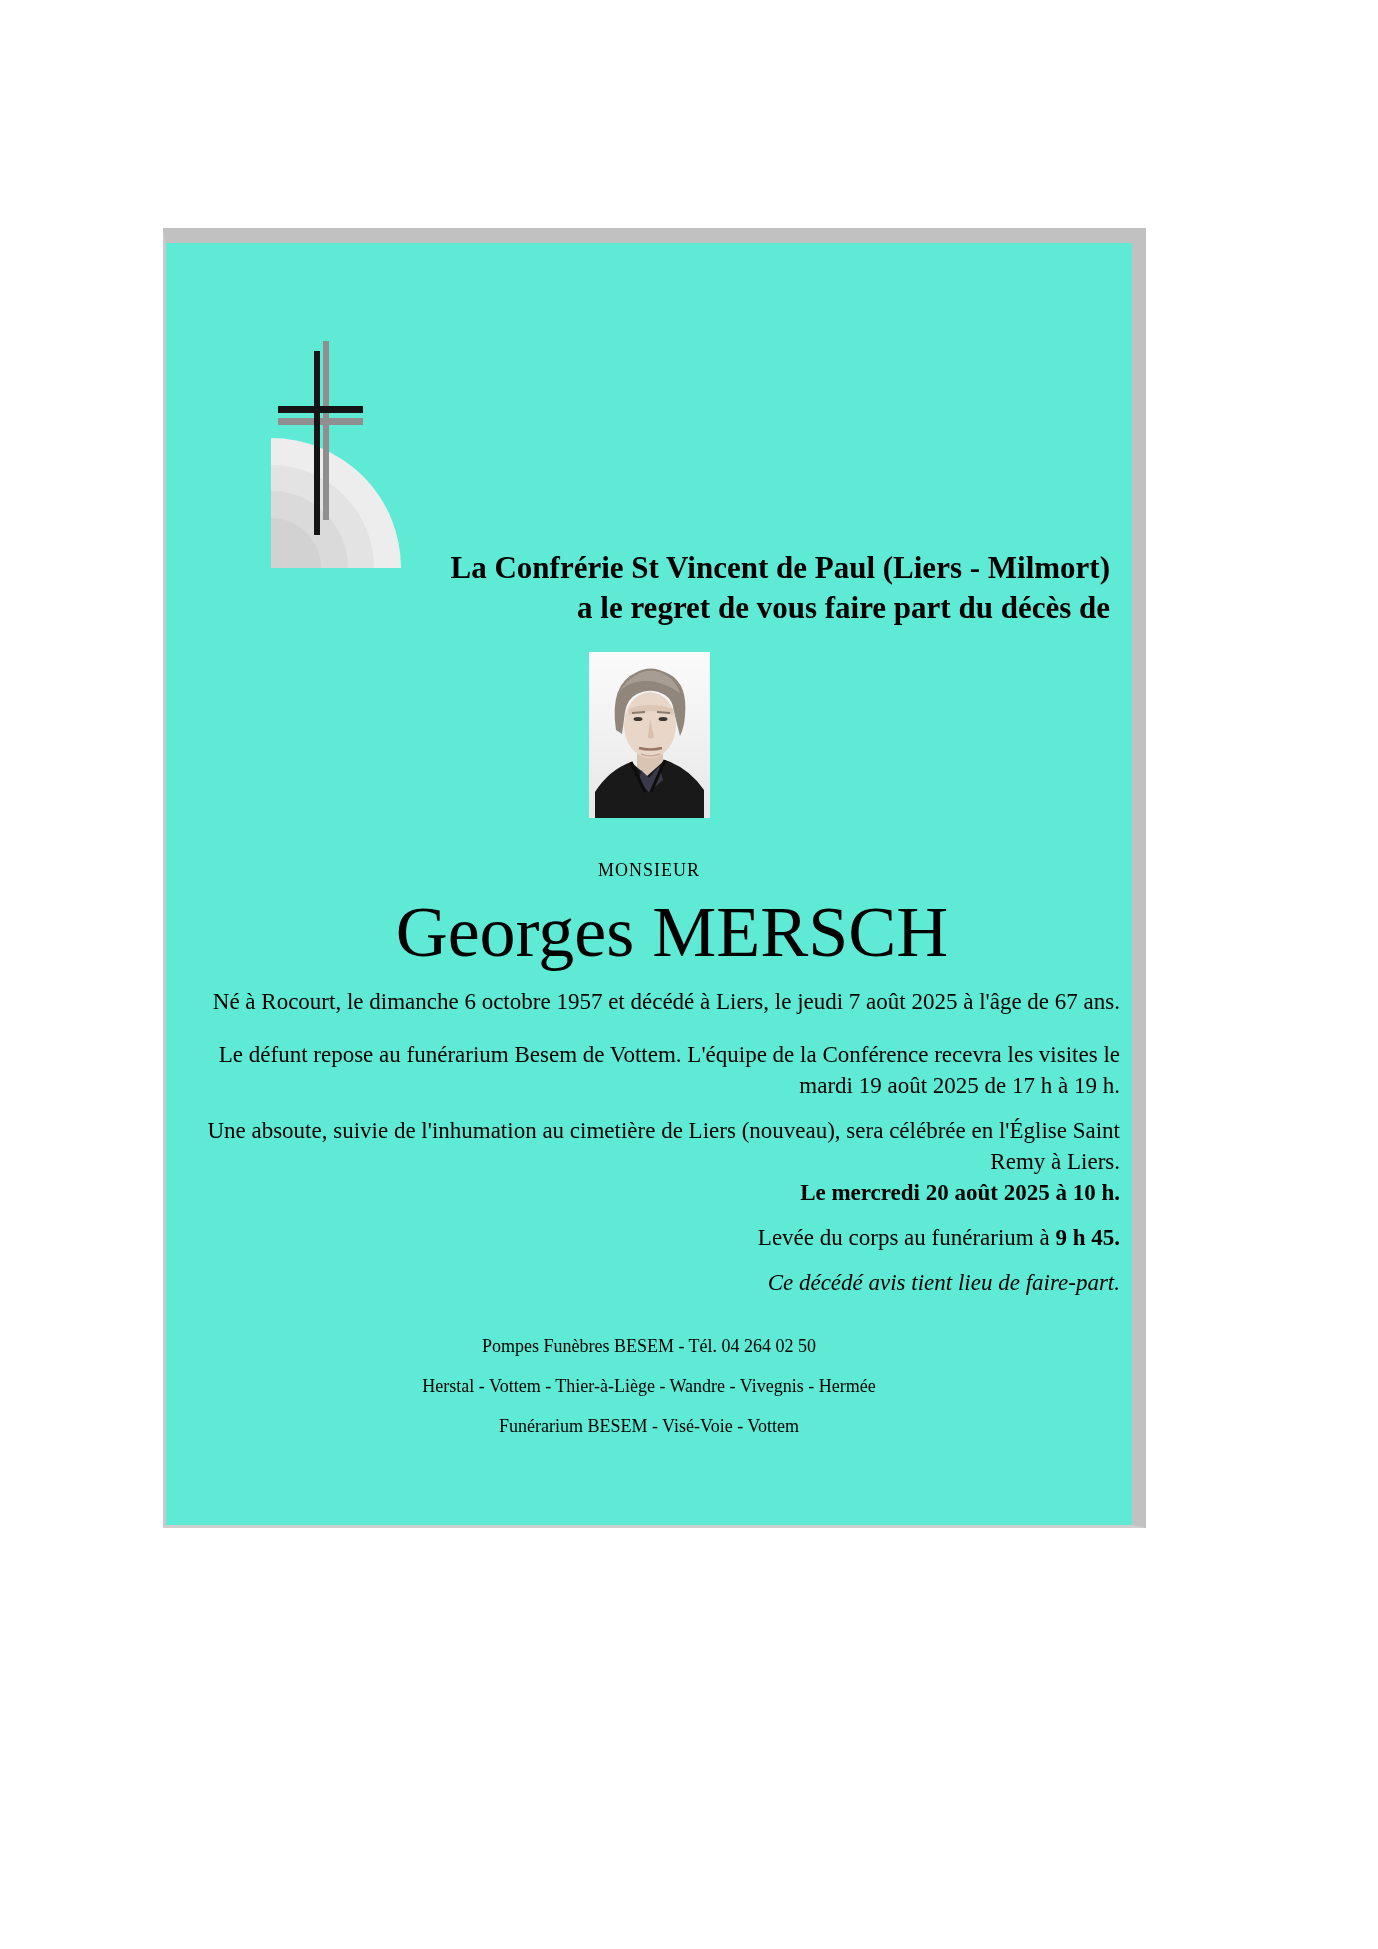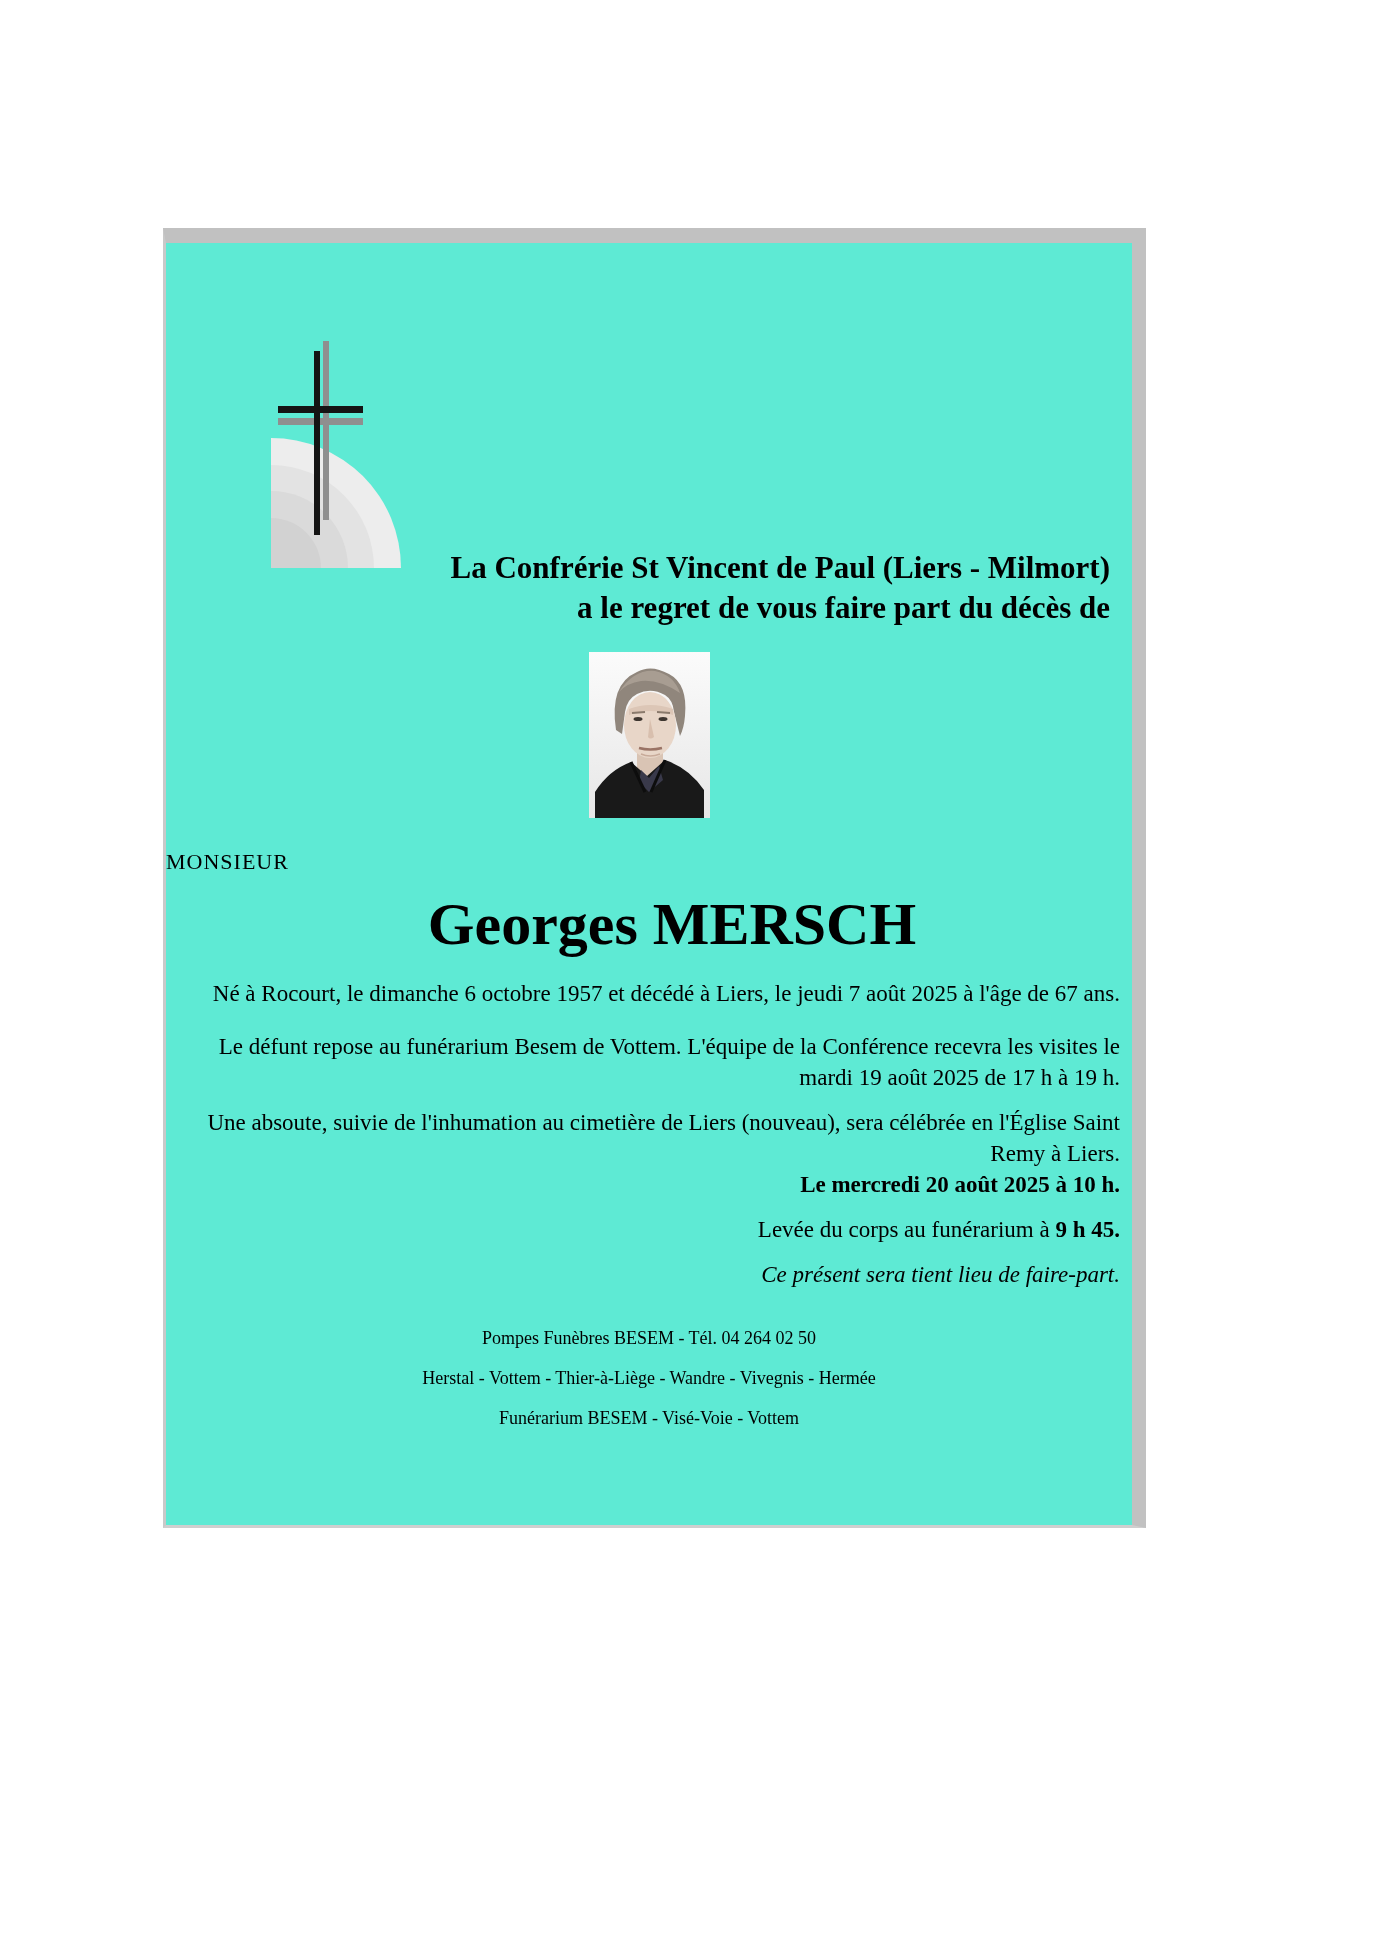--- a/index.html
+++ b/index.html
@@ -17,24 +17,24 @@
   }
   .content{position:relative;width:100%;height:100%;overflow:hidden;}
   .logo{position:absolute;left:100px;top:90px;width:140px;height:240px;}
   .title-block{
     margin-top:305px;text-align:right;padding-right:22px;
     font-weight:bold;font-size:31px;line-height:40px;letter-spacing:0px;
   }
   .photo-wrap{margin-top:24px;text-align:center;}
   .photo-wrap svg{display:inline-block;vertical-align:top;}
   .salutation{
-    margin-top:32px;font-size:22px;line-height:24px;letter-spacing:1px;
+    margin-top:40px;text-align:center;font-size:18px;line-height:24px;letter-spacing:1px;
   }
   .deceased-name{
-    margin-top:16px;text-align:center;font-weight:bold;font-size:60px;line-height:68px;margin-left:46px;
+    margin-top:16px;text-align:center;font-weight:normal;font-size:72px;line-height:68px;margin-left:46px;
   }
   .para{
     text-align:right;font-size:23px;line-height:31px;padding:0 12px;
   }
   .para.p1{margin-top:20px;}
   .para.p2{margin-top:22px;}
   .para.p3{margin-top:14px;}
   .para.p4{margin-top:14px;font-family:Liberation Serif, serif;}
   .para.p5{margin-top:14px;font-style:italic;}
   .bold{font-weight:bold;}
@@ -104,20 +104,20 @@
 
     <div class="para p3">
       <span>Une absoute, suivie de l'inhumation au cimetière de Liers (nouveau), sera célébrée en l'Église Saint Remy à Liers.</span>
       <div class="bold">Le mercredi 20 août 2025 à 10 h.</div>
     </div>
 
     <div class="para p4">
       <span>Levée du corps au funérarium à </span><span class="bold">9 h 45.</span>
     </div>
 
-    <div class="para p5">Ce présent sera tient lieu de faire-part.</div>
+    <div class="para p5">Ce décédé avis tient lieu de faire-part.</div>
 
     <div class="footer-line" style="margin-top:36px;">Pompes Funèbres BESEM - Tél. 04 264 02 50</div>
     <div class="footer-line">Herstal - Vottem - Thier-à-Liège - Wandre - Vivegnis - Hermée</div>
     <div class="footer-line">Funérarium BESEM - Visé-Voie - Vottem</div>
 
   </div>
 </div>
 
 </body></html>

